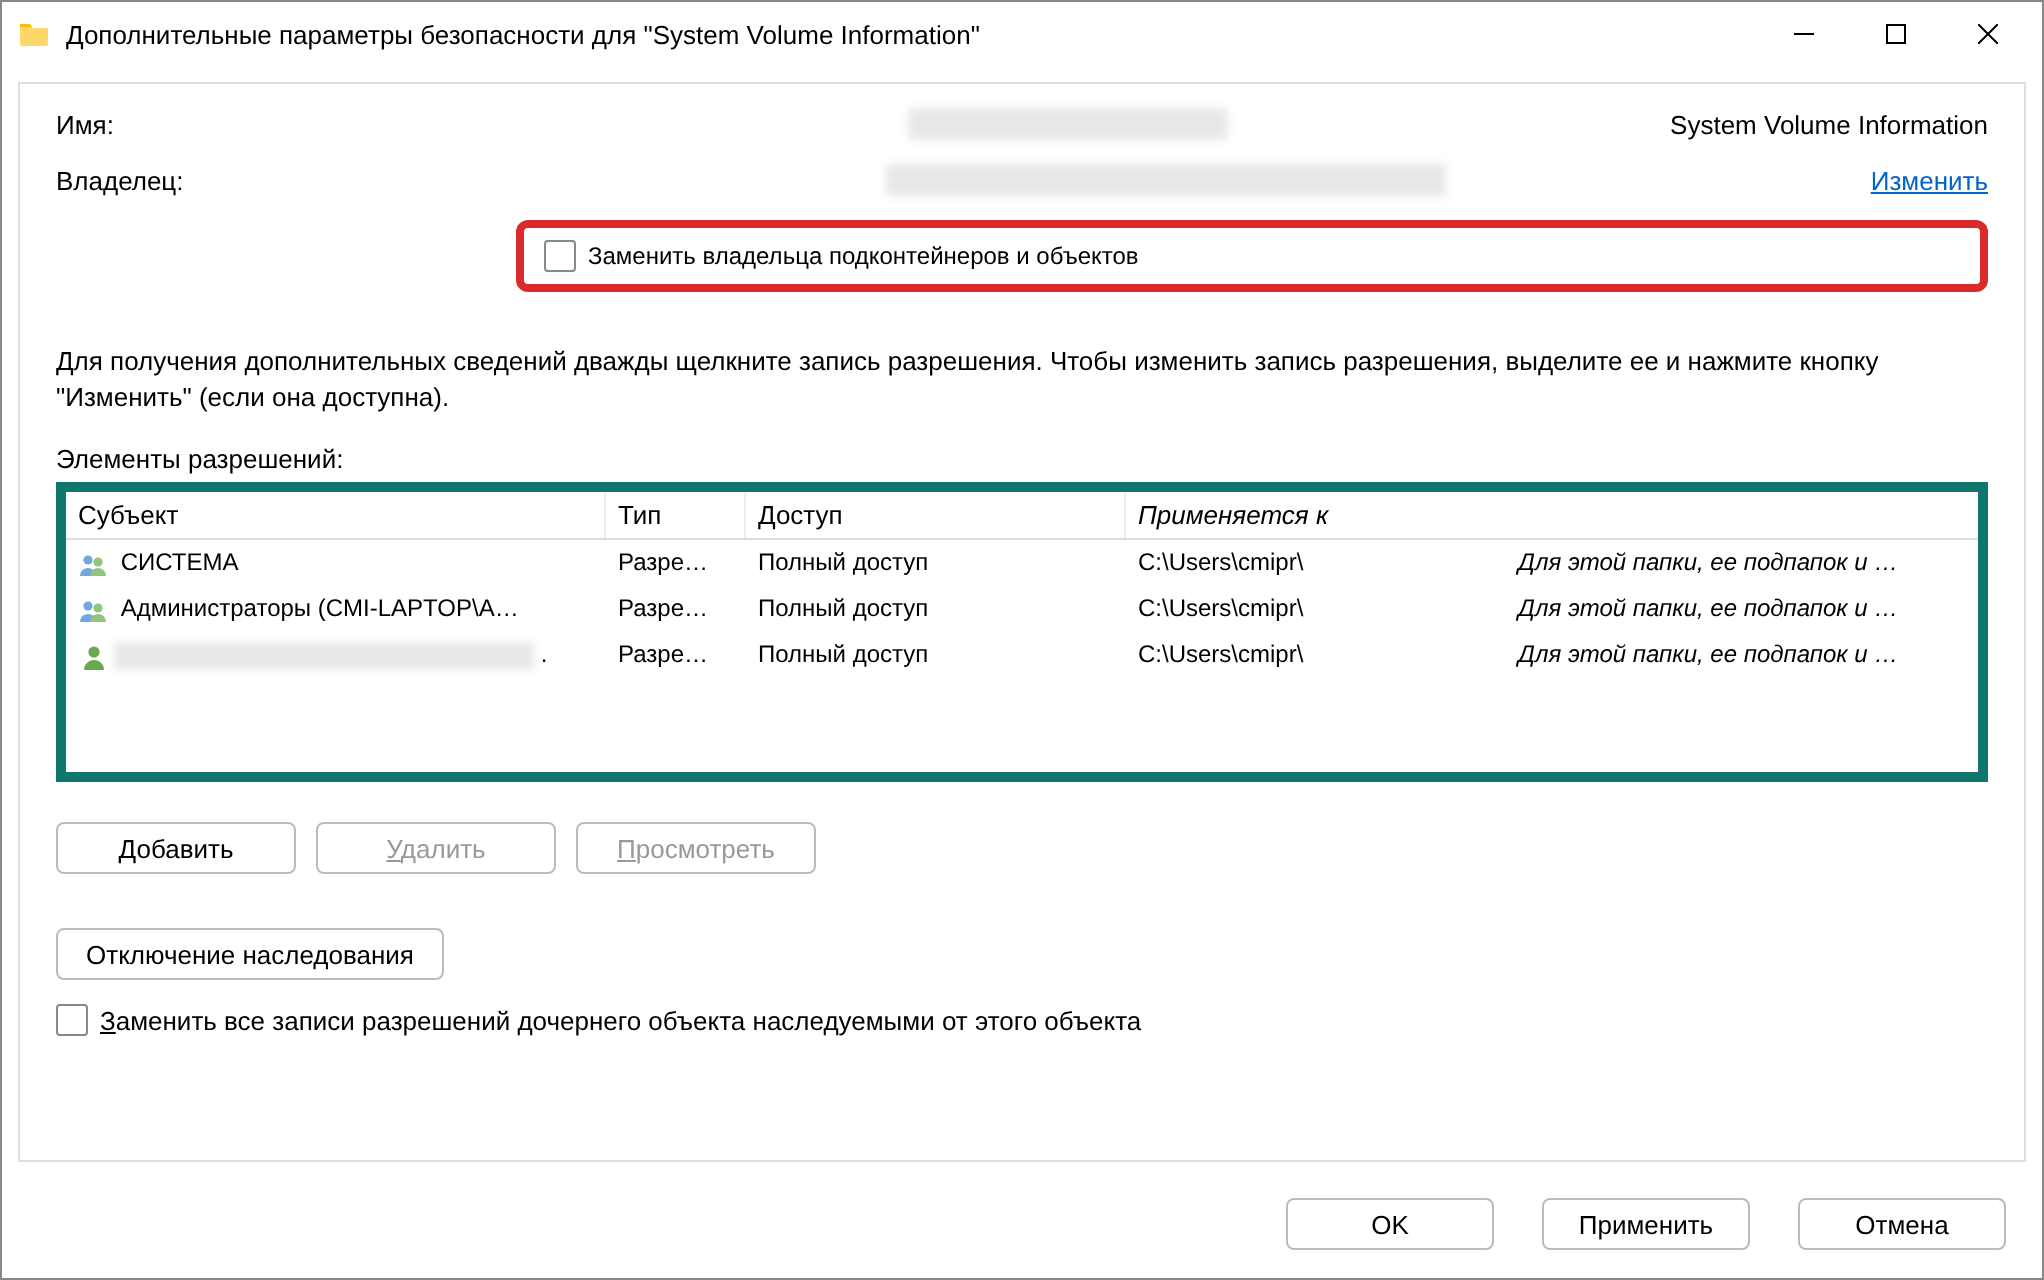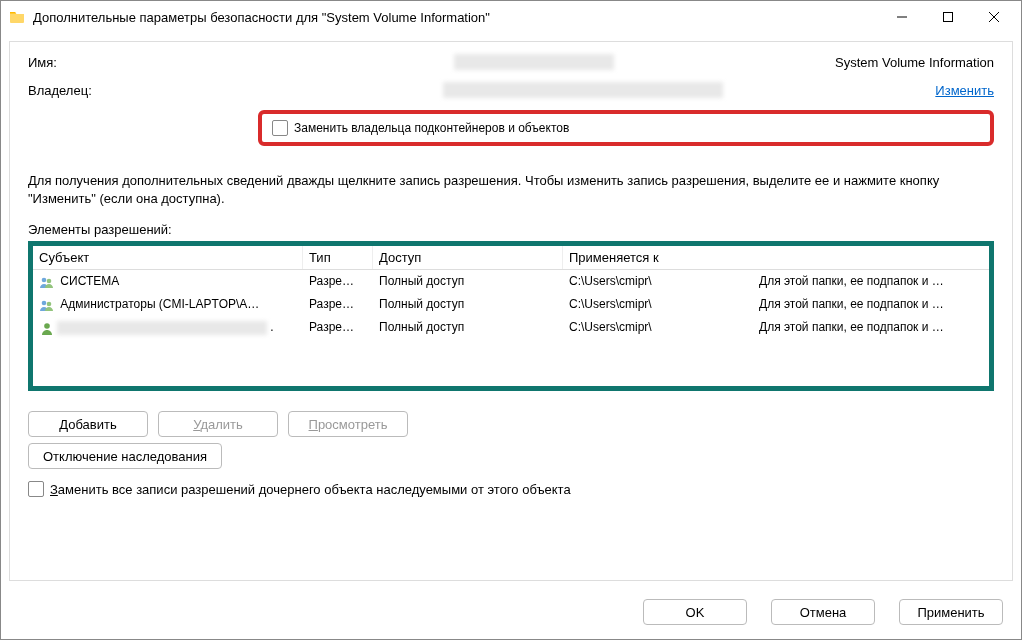--- a/index.html
+++ b/index.html
@@ -158,21 +158,21 @@
       border-right: 1px solid #eee;
       white-space: nowrap;
       overflow: hidden;
       text-overflow: ellipsis;
     }
     .perm-col:last-child { border-right: none; }
     .col-subject { width: 270px; }
     .col-type { width: 70px; }
     .col-access { width: 190px; }
     .col-inherited { width: 190px; }
-    .col-applies { flex: 1; }
+    .col-applies { flex: 1; font-style: italic; }
     .perm-row {
       display: flex;
       font-size: 12px;
     }
     .perm-row .perm-col {
       border-right: none;
     }
     .row-icon {
       width: 16px;
       height: 14px;
@@ -203,21 +203,21 @@
       padding: 0 14px;
       cursor: default;
       display: inline-flex;
       align-items: center;
       justify-content: center;
     }
     .btn.disabled {
       color: #999;
     }
     .inherit-row {
-      margin-top: 6px;
+      margin-top: 27px;
     }
     .replace-row {
       display: flex;
       align-items: center;
       margin-top: 12px;
       font-size: 13px;
     }
     .dialog-buttons {
       display: flex;
       justify-content: flex-end;
@@ -348,16 +348,16 @@
 
       <div class="replace-row">
         <span class="checkbox"></span>
         <span><span class="underline-letter">З</span><span>аменить все записи разрешений дочернего объекта наследуемыми от этого объекта</span></span>
       </div>
     </div>
   </div>
 
   <div class="dialog-buttons">
     <button class="btn">OK</button>
+    <button class="btn">Применить</button>
     <button class="btn">Отмена</button>
-    <button class="btn">Применить</button>
   </div>
 </div>
 
 </body></html>

